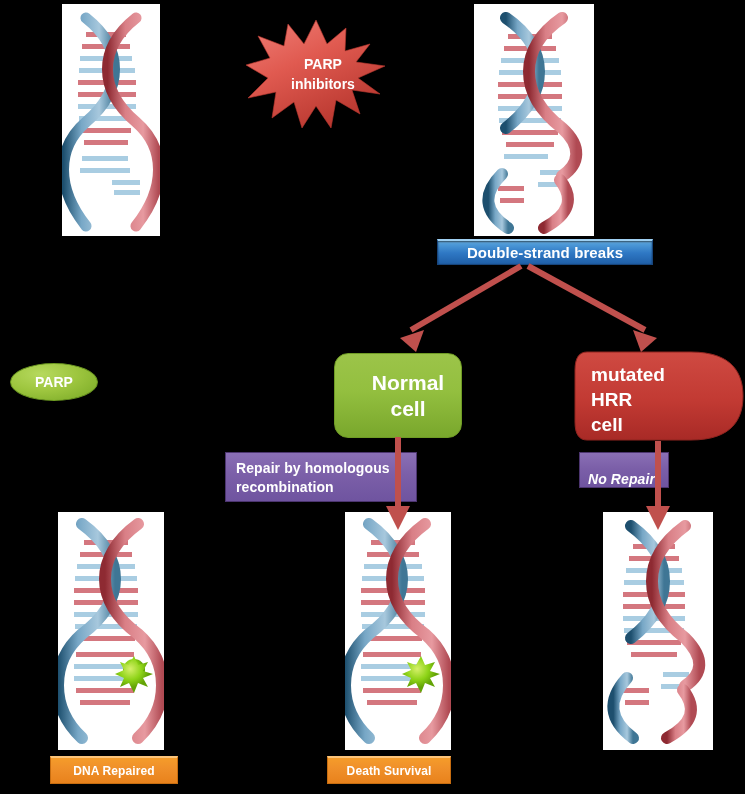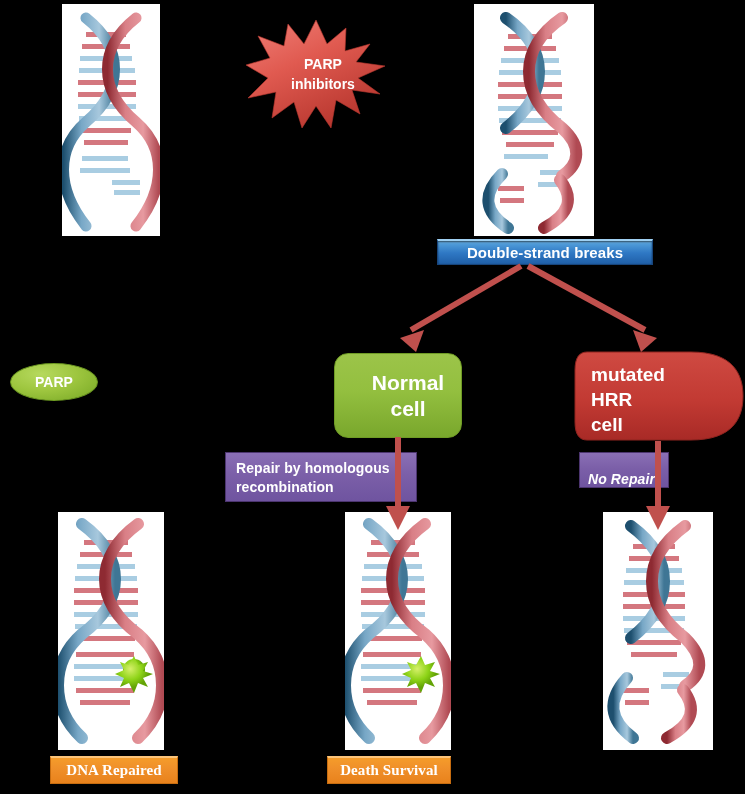--- a/index.html
+++ b/index.html
@@ -21,21 +21,21 @@
       background:linear-gradient(180deg,#6fb4e8 0%,#4e9ad8 14%,#2f78c4 52%,#1f5fa8 100%);
       border:1px solid #17457c;
       border-top:2px solid #9fd0f2;
       box-shadow:0 1px 2px rgba(0,0,0,.6) inset, 0 2px 3px rgba(0,0,0,.55);
       font-size:15px;}
   .banner.orange{
       background:linear-gradient(180deg,#f59c2a 0%,#f0902a 40%,#e8821c 100%);
       border:1px solid #c76d10;
       border-top:2px solid #fbc47a;
       box-shadow:0 2px 3px rgba(0,0,0,.55);
-      font-size:15px;font-family:Liberation Serif, serif;}
+      font-size:12px;}
   .banner.purple{
       background:linear-gradient(180deg,#8a6fb5 0%,#7b5fa8 45%,#6f54a0 100%);
       border:1px solid #4c356f;
       box-shadow:0 2px 3px rgba(0,0,0,.5);
       font-size:14px;line-height:19px;
       justify-content:flex-start;align-items:flex-start;
       padding:6px 10px;text-align:left;margin-left:20px;}
 
   
   .cellbox{position:absolute;display:flex;flex-direction:column;

